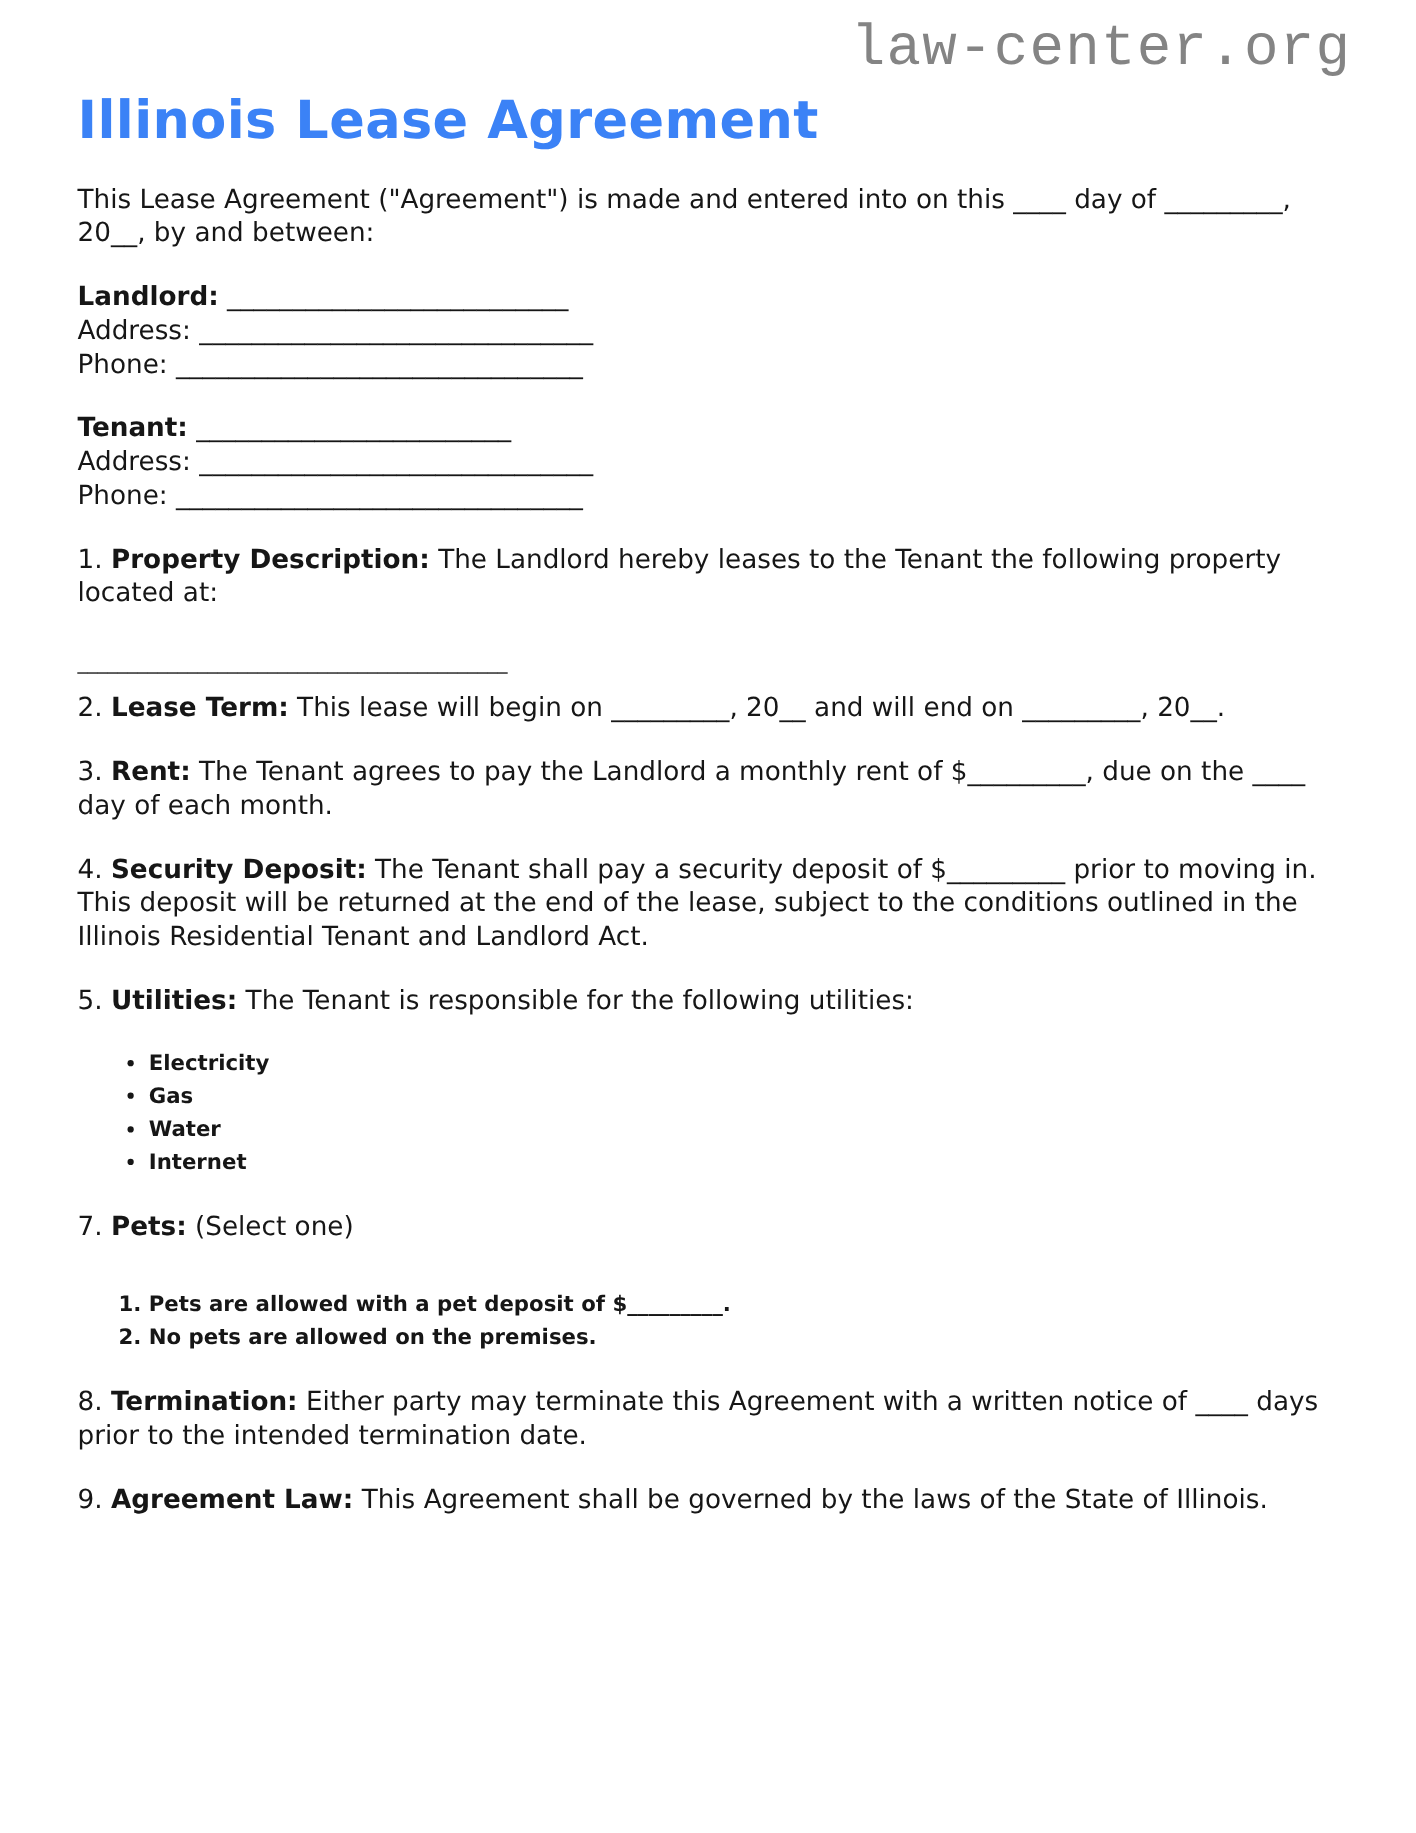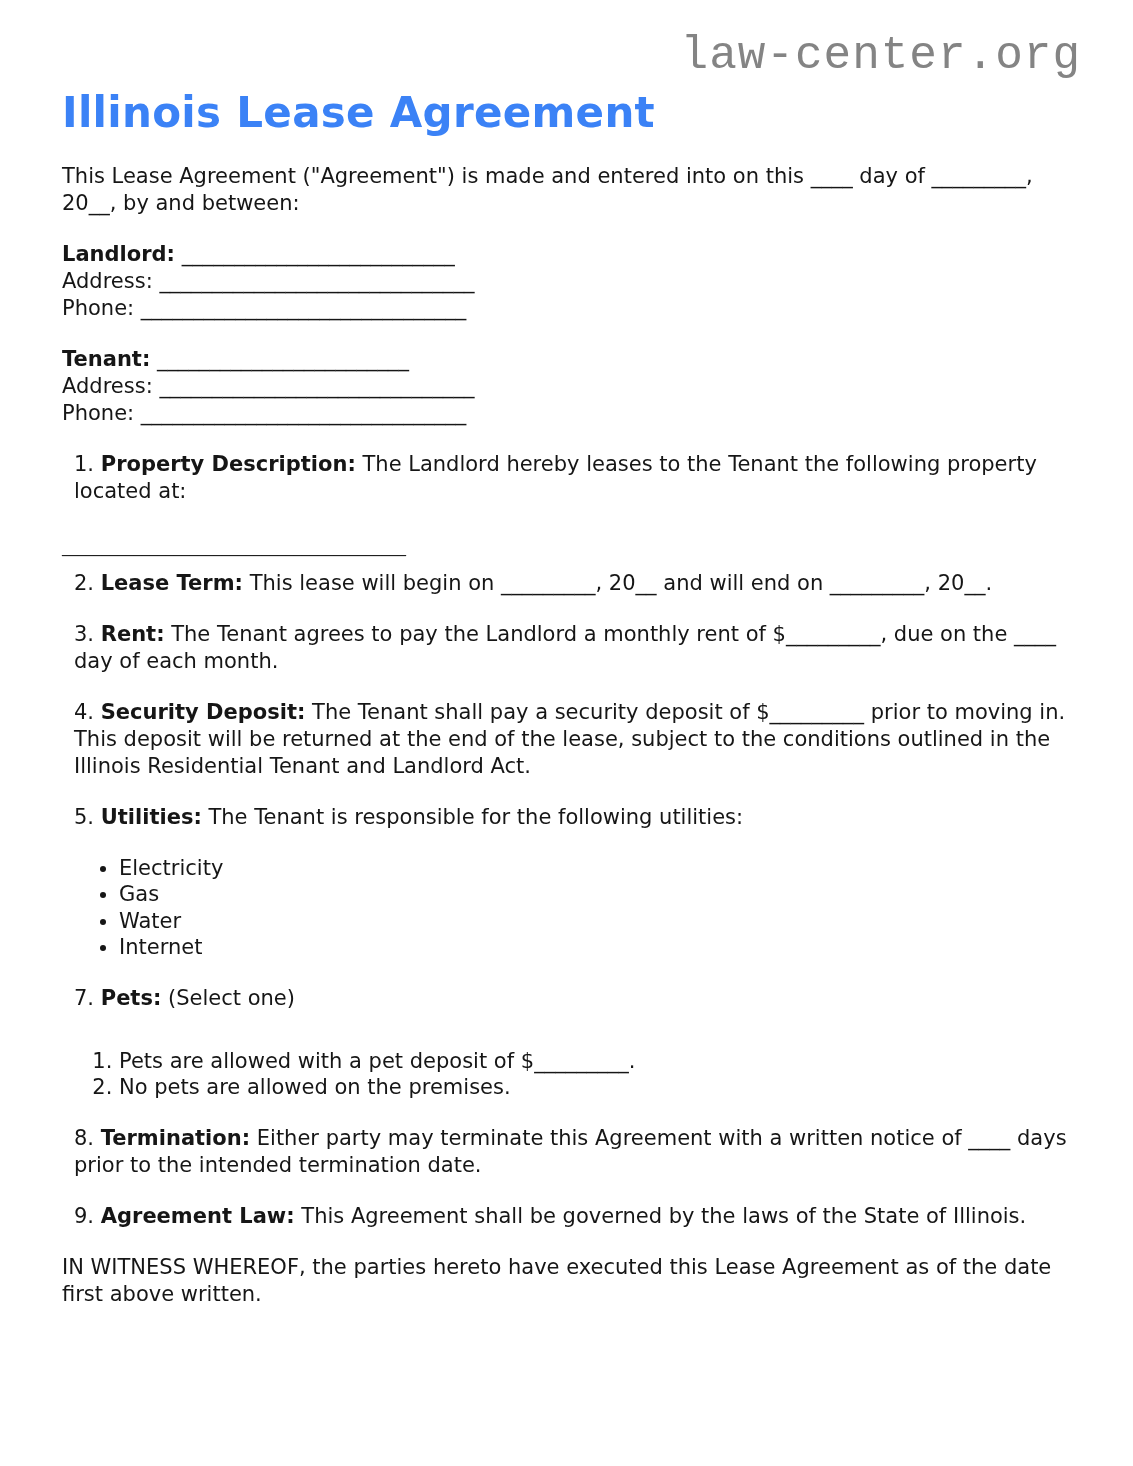--- a/index.html
+++ b/index.html
@@ -7,21 +7,21 @@
     width: 1133px;
     min-height: 1466px;
     background: #ffffff;
     color: #161616;
     font-family: "DejaVu Sans", "Liberation Sans", sans-serif;
   }
   .page {
     box-sizing: border-box;
     width: 1133px;
     min-height: 1466px;
-    padding: 31px 52px 60px 62px;
+    padding: 14px 52px 60px 62px;
     background: #ffffff;
   }
   .watermark {
     text-align: right;
     font-family: "Liberation Mono", "DejaVu Sans Mono", monospace;
     font-size: 46px;
     line-height: 1.12;
     color: #848484;
     letter-spacing: 1px;
     white-space: nowrap;
@@ -49,24 +49,25 @@
     margin: 24px 0 24px 0;
     padding-left: 57px;
     list-style-type: disc;
   }
   ol.pet-options {
     margin: 36px 0 24px 0;
     padding-left: 57px;
     list-style-type: decimal;
   }
   ul.utilities li, ol.pet-options li {
-    font-size: 21px;
+    font-size: 17px;
     line-height: 26.5px;
+    font-weight: bold;
   }
-  .sec { margin: 0 0 24px 12px; }
+  .sec { margin: 0 0 24px 0; }
 </style>
 </head>
 <body>
 
 <div class="page">
 
   <div class="watermark">law-center.org</div>
 
   <h1 class="doc-title">Illinois Lease Agreement</h1>
 
@@ -108,15 +109,14 @@
 
   <ol class="pet-options">
     <li>Pets are allowed with a pet deposit of $_________.</li>
     <li>No pets are allowed on the premises.</li>
   </ol>
 
   <p class="sec"><span>8.</span> <span class="b">Termination:</span> <span>Either party may terminate this Agreement with a written notice of ____ days prior to the intended termination date.</span></p>
 
   <p class="sec"><span>9.</span> <span class="b">Agreement Law:</span> <span>This Agreement shall be governed by the laws of the State of Illinois.</span></p>
 
-  <p>IN WITNESS WHEREOF, the parties hereto have executed this Lease Agreement as of the date first above written.</p>
 
 </div>
 
 </body></html>

